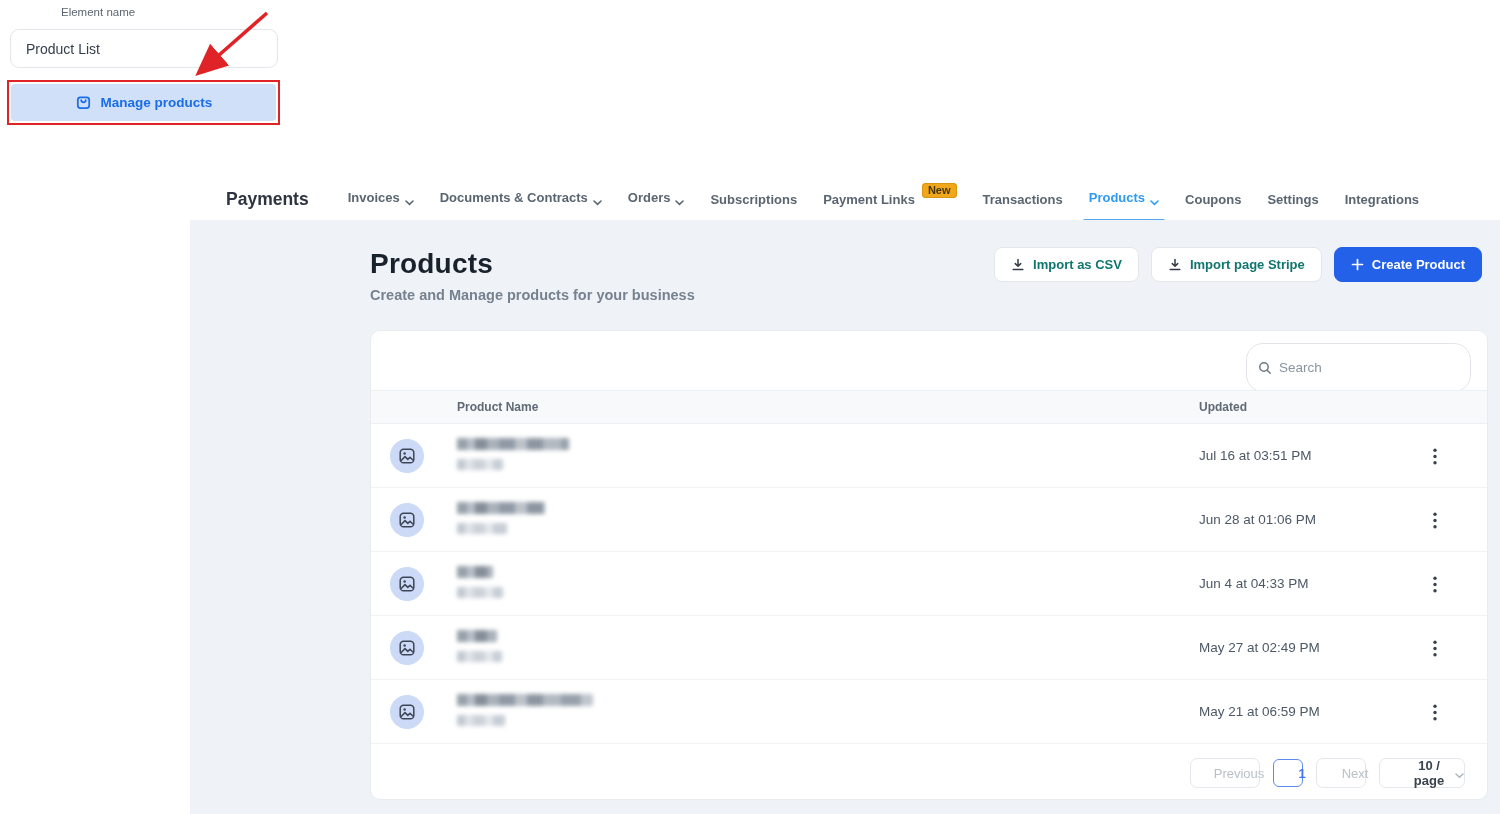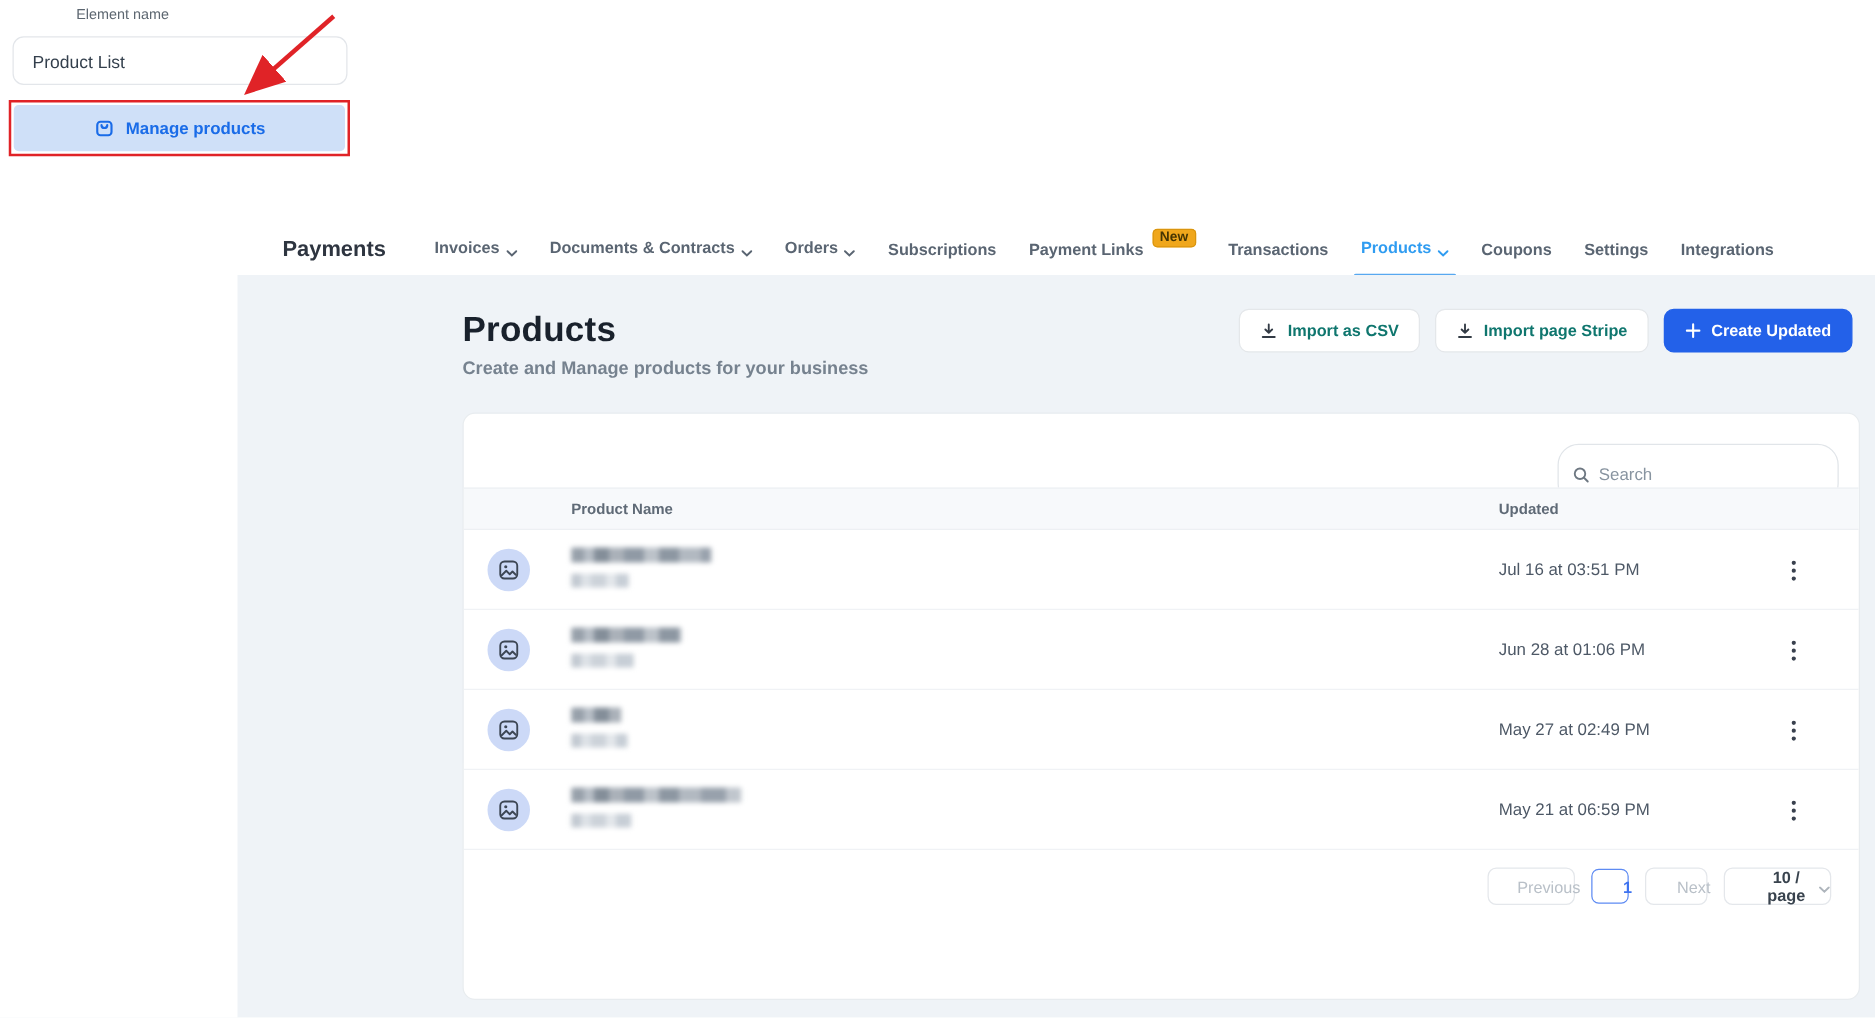--- a/index.html
+++ b/index.html
@@ -50,21 +50,21 @@
     font-family:"Liberation Sans","DejaVu Sans",sans-serif; }
   .btn-light { background:#fff; border:1px solid #e4e7ea; color:#0f766e; }
   .btn-primary { background:#2361e9; border:1px solid #2361e9; color:#fff; }
 
   
   .card { position:absolute; left:180px; top:110px; width:1118px; height:470px;
     background:#fff; border:1px solid #e8ecef; border-radius:10px; overflow:hidden; }
   .search-row { height:59px; position:relative; }
   .search-box { position:absolute; right:16px; top:12px; width:225px; height:49px;
     border:1px solid #e1e5e9; border-radius:17px; display:flex; align-items:center;
-    padding:0 11px; gap:7px; background:#fff;margin-top:12px; }
+    padding:0 11px; gap:7px; background:#fff; }
   .search-box input { border:none; outline:none; flex:1; font-size:13.5px; color:#333f4c;
     font-family:"Liberation Sans","DejaVu Sans",sans-serif; background:transparent; }
   .search-box input::placeholder { color:#8894a0; }
   .thead { height:34px; background:#f7f9fb; border-top:1px solid #edf0f3;
     border-bottom:1px solid #edf0f3; position:relative; }
   .th { position:absolute; top:0; height:100%; display:flex; align-items:center;
     font-size:12px; font-weight:600; color:#5f6a76; }
   .th-name { left:86px; }
   .th-updated { left:828px; }
   .trow { height:64px; border-bottom:1px solid #f0f2f5; position:relative; }
@@ -196,21 +196,21 @@
           </svg>
         </span>
         <span>Import page Stripe</span>
       </button>
       <button class="btn btn-primary">
         <span style="display:flex;">
           <svg width="13" height="13" viewBox="0 0 13 13" fill="none">
             <path d="M6.5 1.5v10M1.5 6.5h10" stroke="#fff" stroke-width="1.7" stroke-linecap="round"></path>
           </svg>
         </span>
-        <span>Create Updated</span>
+        <span>Create Product</span>
       </button>
     </div>
 
     <div class="card">
       <div class="search-row">
         <div class="search-box">
           <span style="display:flex;">
             <svg width="14" height="14" viewBox="0 0 14 14" fill="none">
               <circle cx="6" cy="6" r="4.2" stroke="#6e7882" stroke-width="1.5"></circle>
               <path d="m9.2 9.2 3 3" stroke="#6e7882" stroke-width="1.5" stroke-linecap="round"></path>
@@ -255,20 +255,43 @@
                 <rect x="2.2" y="2.2" width="13.6" height="13.6" rx="3.4" stroke="#3d4654" stroke-width="1.5"></rect>
                 <circle cx="6.6" cy="6.4" r="1.25" fill="#3d4654"></circle>
                 <path d="M3.4 13.2l3.6-3.6 2.8 2.8 2.2-2.2 2.6 2.6" stroke="#3d4654" stroke-width="1.5" stroke-linecap="round" stroke-linejoin="round" fill="none"></path>
               </svg>
             </div>
             <div class="name-blur">
               <div class="blur-line blur-name" style="width: 88px;"></div>
               <div class="blur-line blur-sub" style="width: 50px;"></div>
             </div>
             <div class="updated-cell">Jun 28 at 01:06 PM</div>
+            <button class="dots-btn">
+              <span style="display:flex;">
+                <svg width="4" height="17" viewBox="0 0 4 17">
+                  <circle cx="2" cy="2.2" r="1.7" fill="#39414e"></circle>
+                  <circle cx="2" cy="8.5" r="1.7" fill="#39414e"></circle>
+                  <circle cx="2" cy="14.8" r="1.7" fill="#39414e"></circle>
+                </svg>
+              </span>
+            </button>
+          </div>
+          <div class="trow">
+            <div class="avatar">
+              <svg width="18" height="18" viewBox="0 0 18 18" fill="none">
+                <rect x="2.2" y="2.2" width="13.6" height="13.6" rx="3.4" stroke="#3d4654" stroke-width="1.5"></rect>
+                <circle cx="6.6" cy="6.4" r="1.25" fill="#3d4654"></circle>
+                <path d="M3.4 13.2l3.6-3.6 2.8 2.8 2.2-2.2 2.6 2.6" stroke="#3d4654" stroke-width="1.5" stroke-linecap="round" stroke-linejoin="round" fill="none"></path>
+              </svg>
+            </div>
+            <div class="name-blur">
+              <div class="blur-line blur-name" style="width: 36px;"></div>
+              <div class="blur-line blur-sub" style="width: 46px;"></div>
+            </div>
+            <div class="updated-cell">Jun 4 at 04:33 PM</div>
             <button class="dots-btn">
               <span style="display:flex;">
                 <svg width="4" height="17" viewBox="0 0 4 17">
                   <circle cx="2" cy="2.2" r="1.7" fill="#39414e"></circle>
                   <circle cx="2" cy="8.5" r="1.7" fill="#39414e"></circle>
                   <circle cx="2" cy="14.8" r="1.7" fill="#39414e"></circle>
                 </svg>
               </span>
             </button>
           </div>

